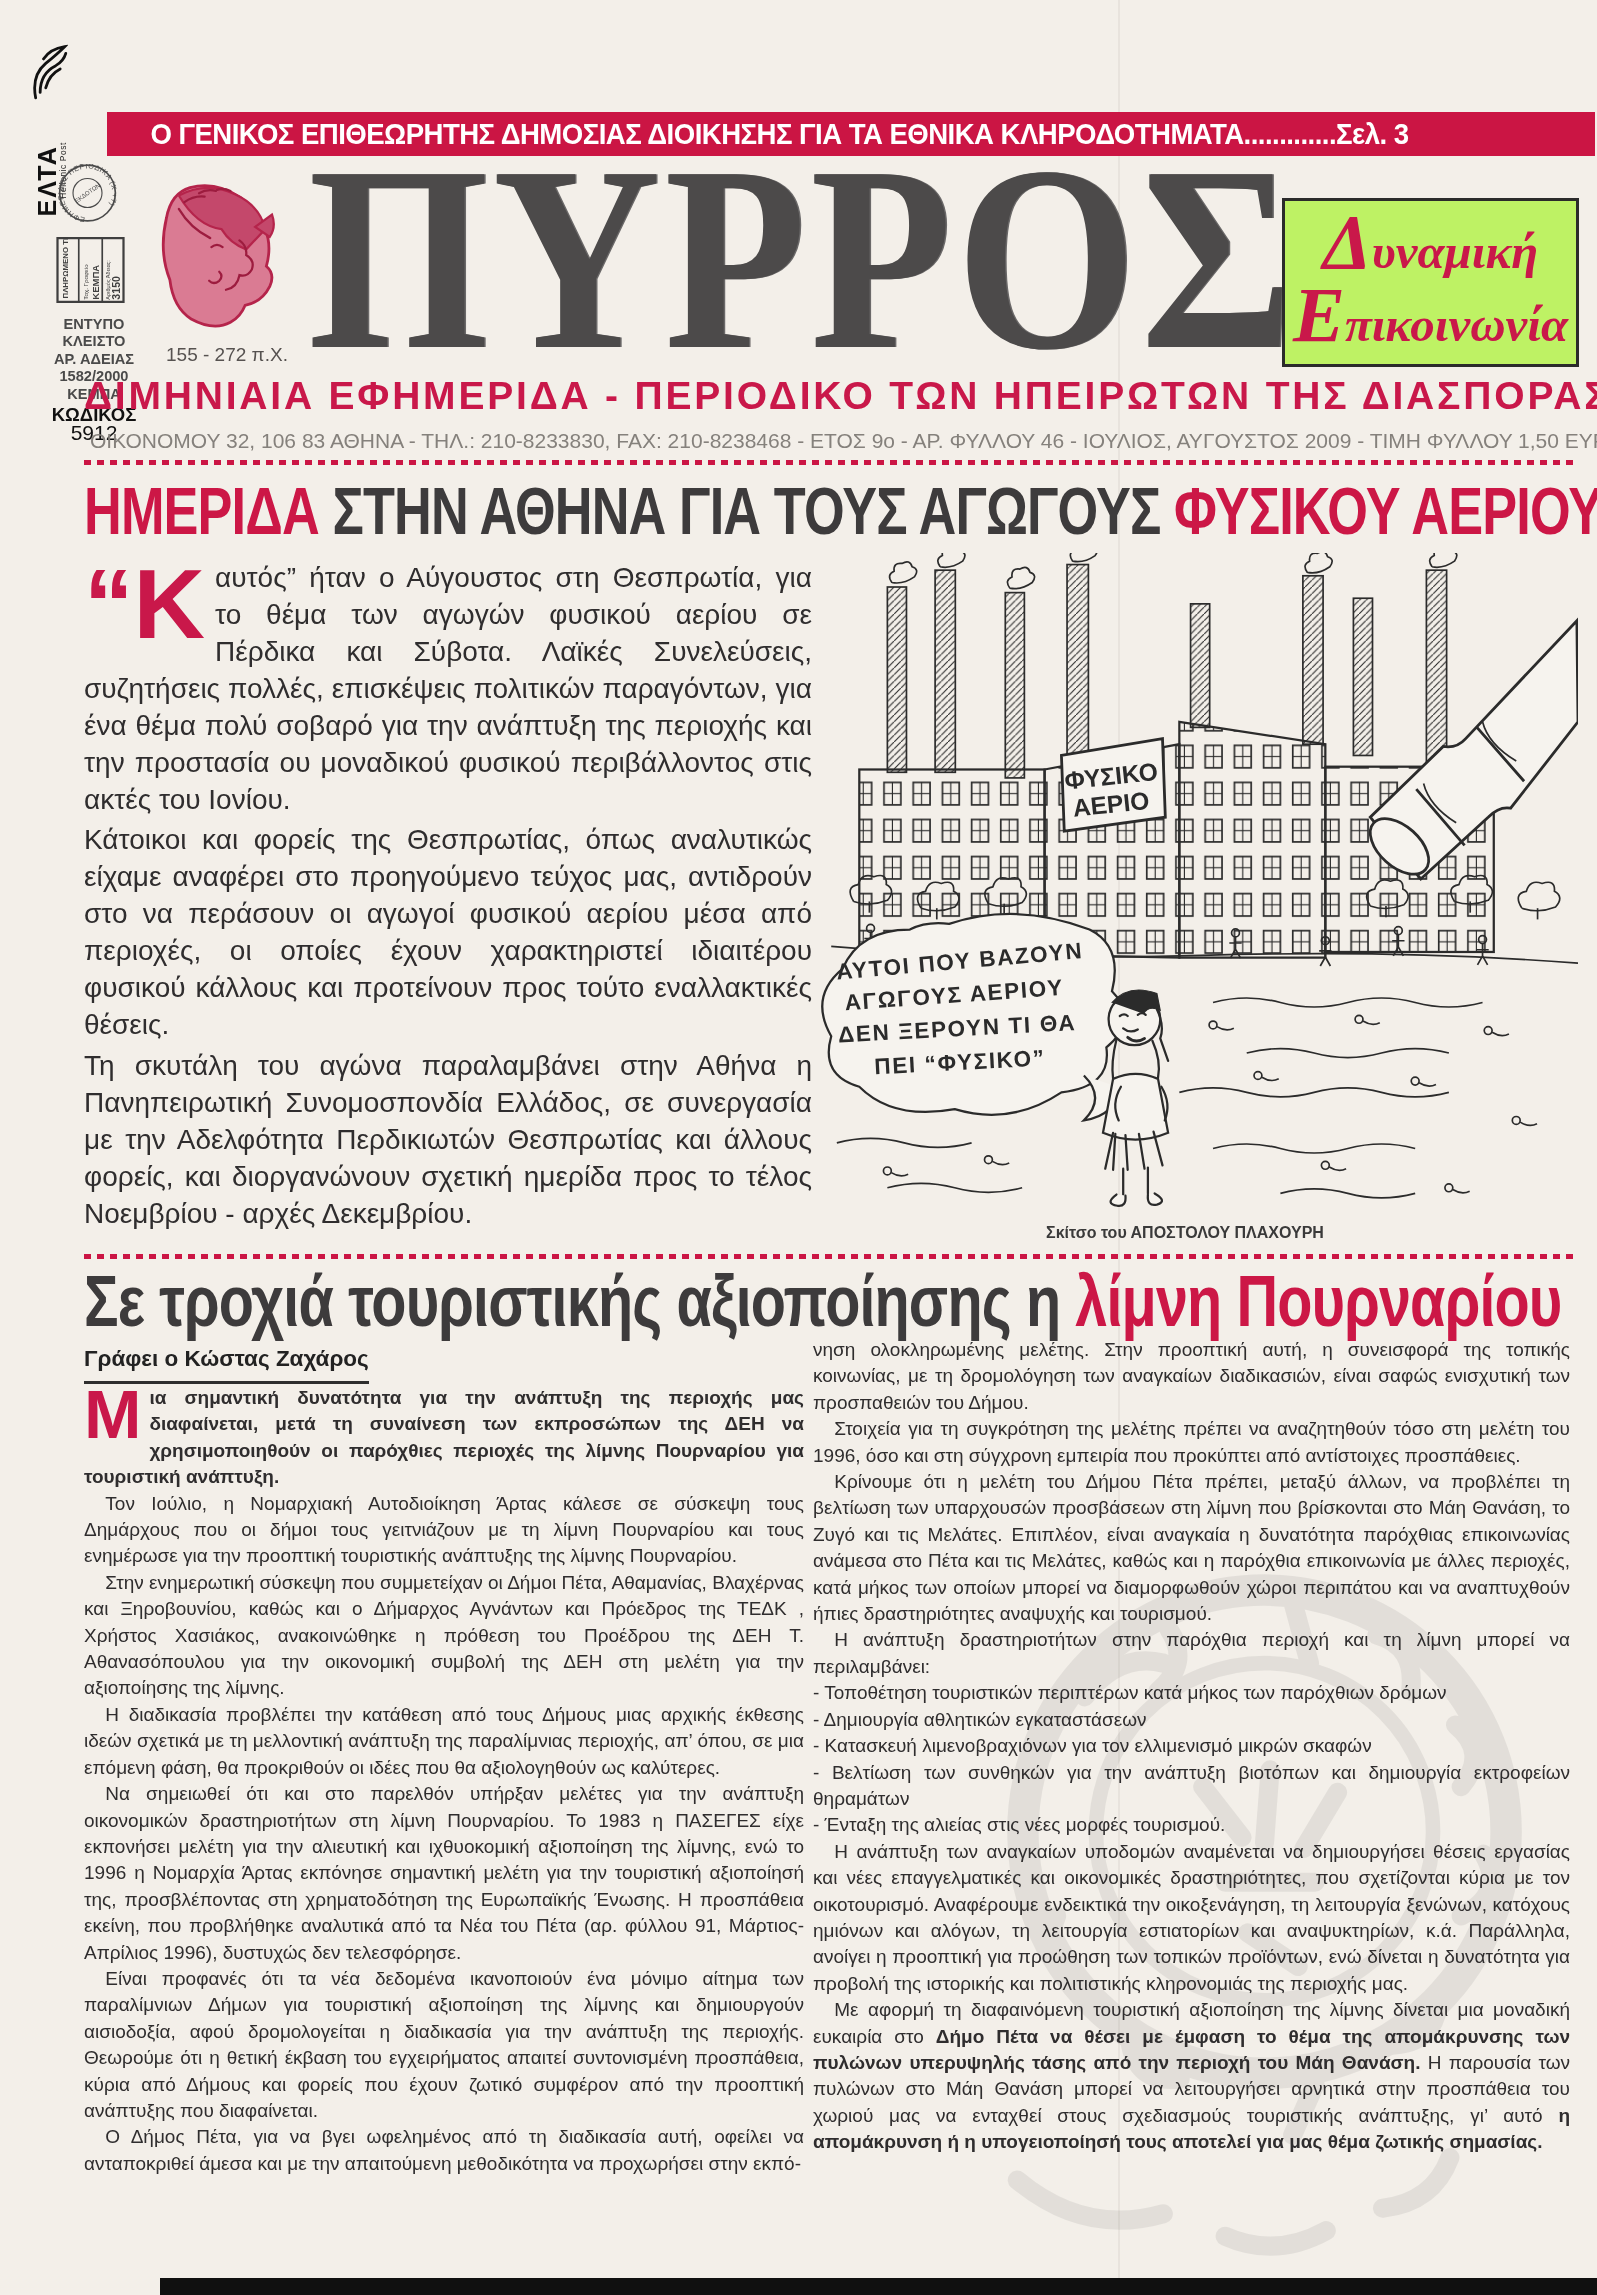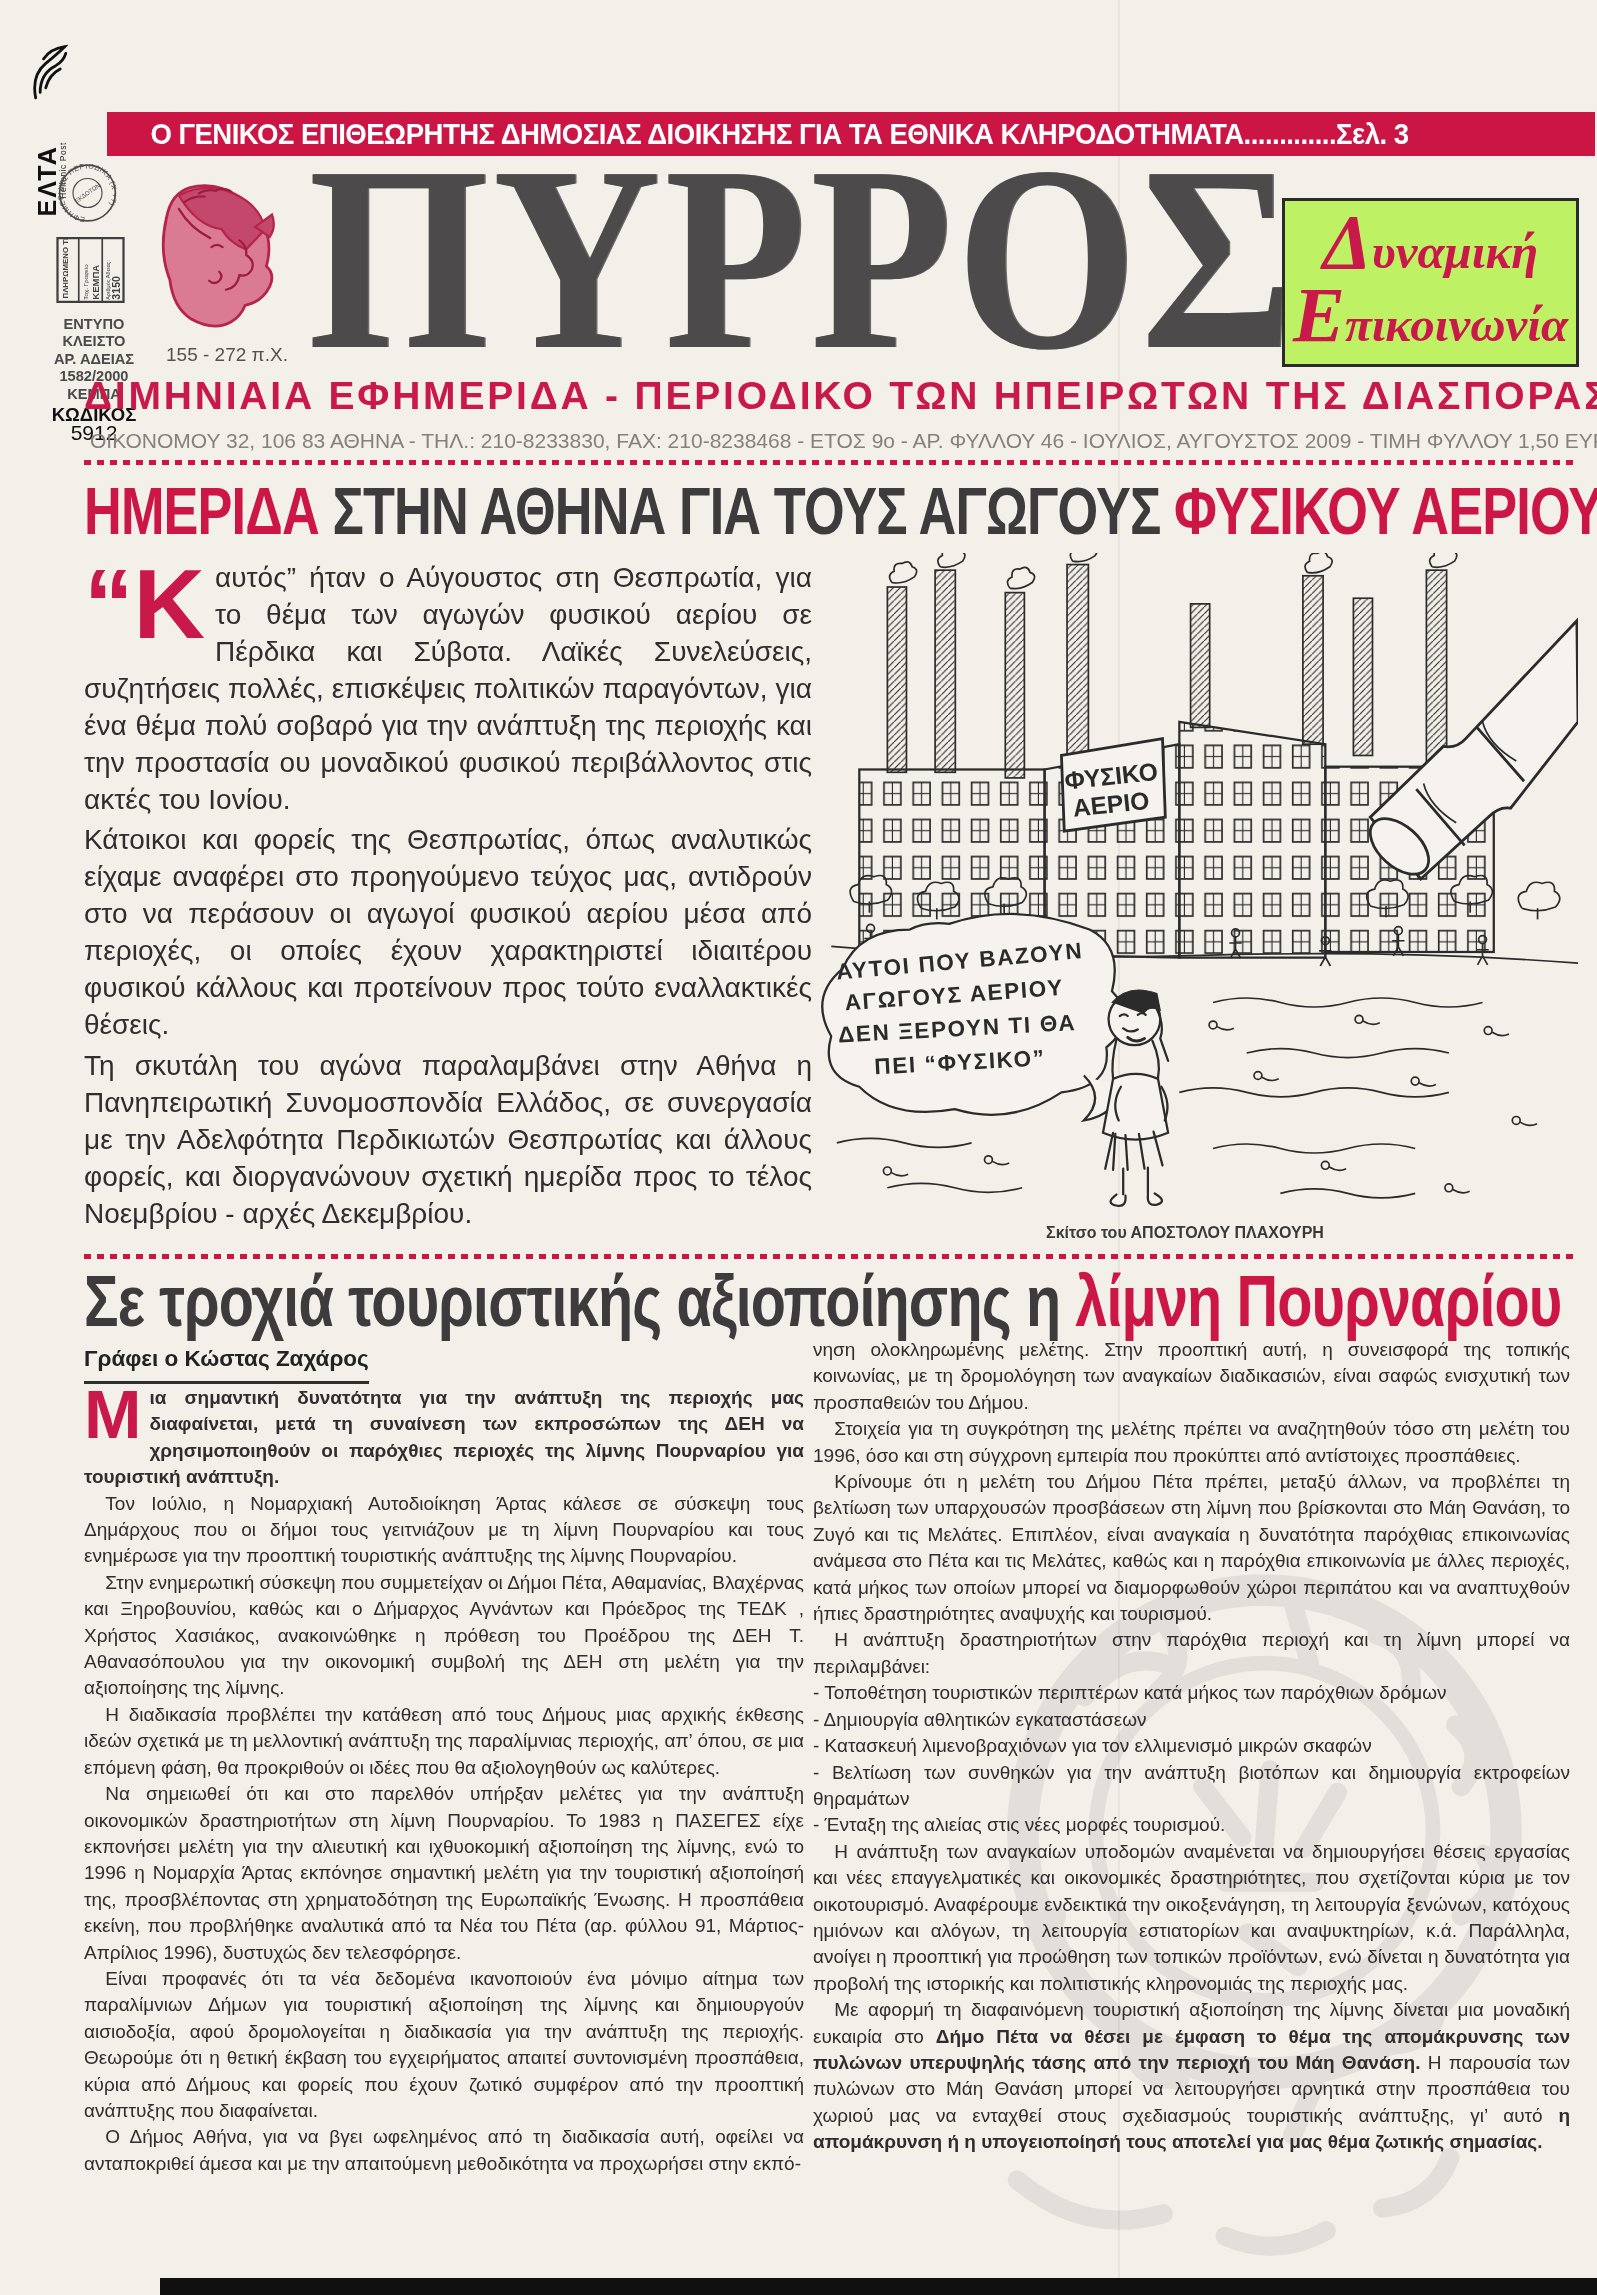--- a/index.html
+++ b/index.html
@@ -298,21 +298,21 @@
 
   <div class="abs byline">Γράφει ο Κώστας Ζαχάρος</div>
 
   <div class="abs a2col a2left">
     <p class="noindent b"><span class="dropcap2">Μ</span><span>ια σημαντική δυνατότητα για την ανάπτυξη της περιοχής μας διαφαίνεται, μετά τη συναίνεση των εκπροσώπων της ΔΕΗ να χρησιμοποιηθούν οι παρόχθιες περιοχές της λίμνης Πουρναρίου για τουριστική ανάπτυξη.</span></p>
     <p>Τον Ιούλιο, η  Νομαρχιακή Αυτοδιοίκηση Άρτας κάλεσε σε σύσκεψη τους Δημάρχους που οι δήμοι τους γειτνιάζουν με τη λίμνη Πουρναρίου και τους ενημέρωσε για την προοπτική τουριστικής ανάπτυξης της λίμνης Πουρναρίου.</p>
     <p>Στην ενημερωτική σύσκεψη που συμμετείχαν οι Δήμοι Πέτα, Αθαμανίας, Βλαχέρνας και Ξηροβουνίου, καθώς και ο Δήμαρχος Αγνάντων και Πρόεδρος της ΤΕΔΚ , Χρήστος Χασιάκος, ανακοινώθηκε η πρόθεση του Προέδρου της ΔΕΗ Τ. Αθανασόπουλου για την οικονομική συμβολή της ΔΕΗ στη μελέτη για την αξιοποίησης της λίμνης.</p>
     <p>Η διαδικασία προβλέπει την κατάθεση από τους Δήμους μιας αρχικής έκθεσης ιδεών σχετικά με τη μελλοντική ανάπτυξη της παραλίμνιας περιοχής, απ’ όπου, σε μια επόμενη φάση, θα προκριθούν οι ιδέες που θα αξιολογηθούν ως καλύτερες.</p>
     <p>Να σημειωθεί ότι και στο παρελθόν υπήρξαν μελέτες για την ανάπτυξη οικονομικών δραστηριοτήτων στη λίμνη Πουρναρίου. Το 1983 η ΠΑΣΕΓΕΣ είχε εκπονήσει μελέτη για την αλιευτική και ιχθυοκομική αξιοποίηση της λίμνης, ενώ το 1996 η Νομαρχία Άρτας εκπόνησε σημαντική μελέτη για την τουριστική αξιοποίησή της, προσβλέποντας στη χρηματοδότηση της Ευρωπαϊκής Ένωσης. Η προσπάθεια εκείνη, που προβλήθηκε αναλυτικά από τα Νέα του Πέτα (αρ. φύλλου 91, Μάρτιος-Απρίλιος 1996), δυστυχώς δεν τελεσφόρησε.</p>
     <p>Είναι προφανές ότι τα νέα δεδομένα ικανοποιούν ένα μόνιμο αίτημα των παραλίμνιων Δήμων για τουριστική αξιοποίηση της λίμνης και δημιουργούν αισιοδοξία, αφού δρομολογείται η διαδικασία για την ανάπτυξη της περιοχής. Θεωρούμε ότι η θετική έκβαση του εγχειρήματος απαιτεί συντονισμένη προσπάθεια, κύρια από Δήμους και φορείς που έχουν ζωτικό συμφέρον από την προοπτική ανάπτυξης που διαφαίνεται.</p>
-    <p>Ο Δήμος Αθήνα, για να βγει ωφελημένος από τη διαδικασία αυτή, οφείλει να ανταποκριθεί άμεσα και με την απαιτούμενη μεθοδικότητα να προχωρήσει στην εκπό-</p>
+    <p>Ο Δήμος Πέτα, για να βγει ωφελημένος από τη διαδικασία αυτή, οφείλει να ανταποκριθεί άμεσα και με την απαιτούμενη μεθοδικότητα να προχωρήσει στην εκπό-</p>
   </div>
 
   <div class="abs a2col a2right">
     <p class="noindent">νηση ολοκληρωμένης μελέτης. Στην προοπτική αυτή, η συνεισφορά της τοπικής κοινωνίας, με τη δρομολόγηση των αναγκαίων διαδικασιών, είναι σαφώς ενισχυτική των προσπαθειών του Δήμου.</p>
     <p>Στοιχεία για τη συγκρότηση της μελέτης πρέπει να αναζητηθούν τόσο στη μελέτη του 1996, όσο και στη σύγχρονη εμπειρία που προκύπτει από αντίστοιχες προσπάθειες.</p>
     <p>Κρίνουμε ότι η μελέτη του Δήμου Πέτα πρέπει, μεταξύ άλλων, να προβλέπει τη βελτίωση των υπαρχουσών προσβάσεων στη λίμνη που βρίσκονται στο Μάη Θανάση, το Ζυγό και τις Μελάτες. Επιπλέον, είναι αναγκαία η δυνατότητα παρόχθιας επικοινωνίας ανάμεσα στο Πέτα και τις Μελάτες, καθώς και η παρόχθια επικοινωνία με άλλες περιοχές, κατά μήκος των οποίων μπορεί να διαμορφωθούν χώροι περιπάτου και να αναπτυχθούν ήπιες δραστηριότητες αναψυχής και τουρισμού.</p>
     <p>Η ανάπτυξη δραστηριοτήτων στην παρόχθια περιοχή και τη λίμνη μπορεί να περιλαμβάνει:</p>
     <p class="noindent">- Τοποθέτηση τουριστικών περιπτέρων κατά μήκος των παρόχθιων δρόμων</p>
     <p class="noindent">- Δημιουργία αθλητικών εγκαταστάσεων</p>
     <p class="noindent">- Κατασκευή λιμενοβραχιόνων για τον ελλιμενισμό μικρών σκαφών</p>

